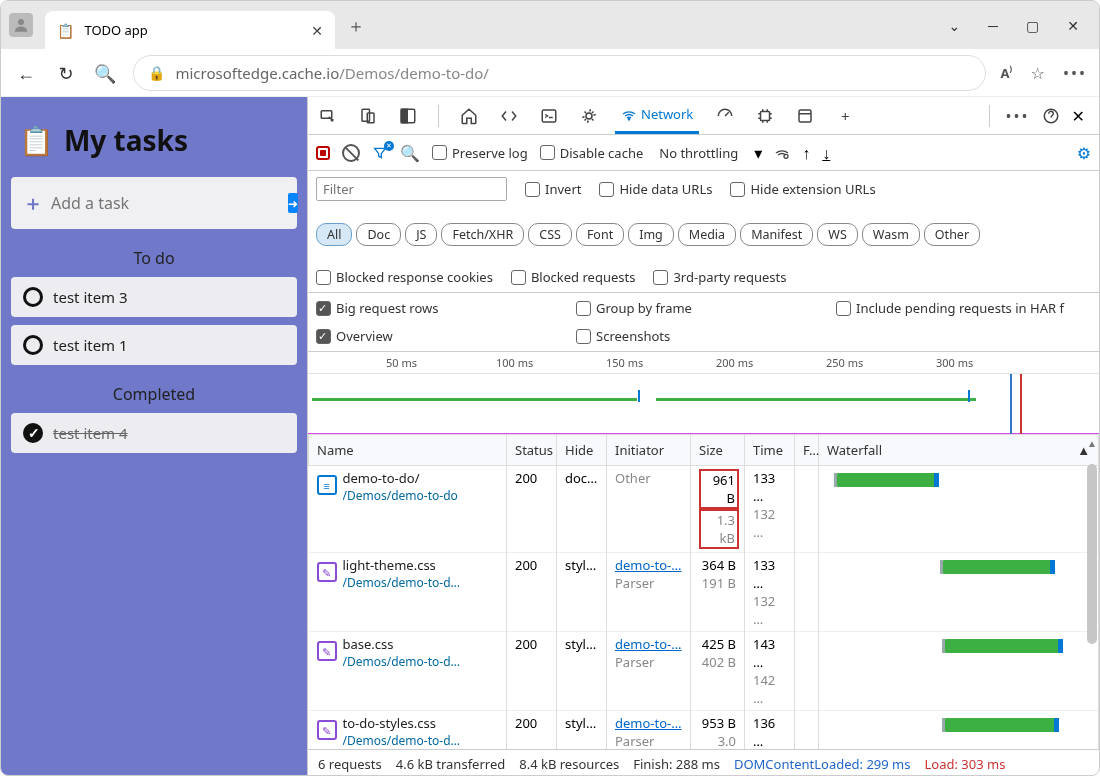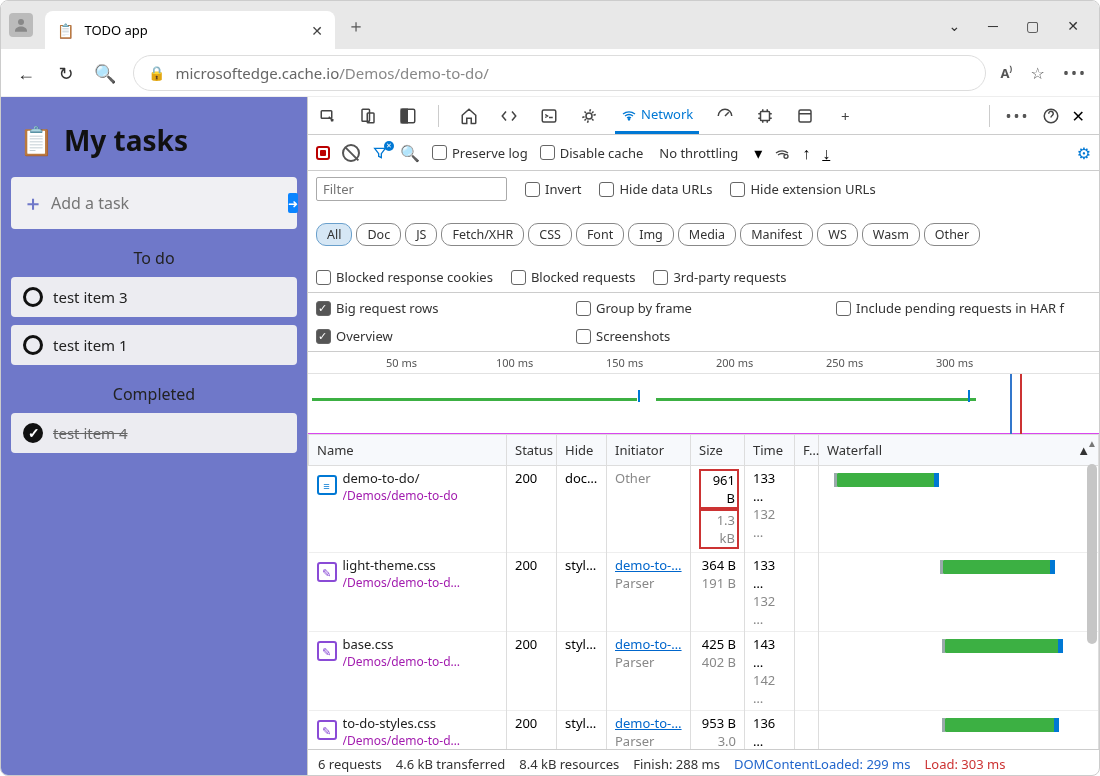--- a/index.html
+++ b/index.html
@@ -95,21 +95,21 @@
 .nettable td { padding: 3px 8px; border-right: 1px solid #ddd; vertical-align: top; }
 .nettable tbody tr { border-bottom: 1px solid #eee; }
 .col-name { width: 198px; } .col-status { width: 50px; } .col-type { width: 50px; }
 .col-init { width: 84px; } .col-size { width: 54px; } .col-time { width: 50px; } .col-f { width: 24px; } .col-water { }
 .fileicon { display: inline-flex; width: 20px; height: 20px; border: 2px solid; border-radius: 3px; align-items: center; justify-content: center; font-size: 11px; margin-right: 6px; vertical-align: top; margin-top: 6px; }
 .fi-doc { border-color: #0078d4; color: #0078d4; }
 .fi-css { border-color: #8a4bd6; color: #8a4bd6; }
 .namecell { display: flex; }
 .namecell .ntext { display: flex; flex-direction: column; overflow: hidden; }
 .nmain { color: #222; white-space: nowrap; overflow: hidden; text-overflow: ellipsis; }
-.nsub { color: #a21caf; font-size: 12px; white-space: nowrap; overflow: hidden; text-overflow: ellipsis; }
+.nsub { color: #0369a1; font-size: 12px; white-space: nowrap; overflow: hidden; text-overflow: ellipsis; }
 .linktext { color: #0066cc; text-decoration: underline; }
 .gray { color: #888; }
 .sizebox { border: 2px solid #cc3333; padding: 0 2px; display: inline-block; min-width: 40px; text-align: right; }
 .sizecell { text-align: right; }
 .wfbar { height: 14px; background: #3cb043; display: inline-block; border-radius: 1px; position: relative; margin-top: 4px; }
 .wfbar .end { position: absolute; right: -2px; top: 0; width: 5px; height: 14px; background: #0078d4; }
 .wfbar .start { position: absolute; left: -3px; top: 0; width: 3px; height: 14px; background: #9aa; }
 .scrollind { position: absolute; right: 2px; top: 30px; width: 10px; background: #c6c6c6; border-radius: 5px; height: 180px; }
 .scrolltop { position: absolute; right: 2px; top: 2px; width: 10px; height: 14px; color: #777; font-size: 10px; text-align: center; }
 

